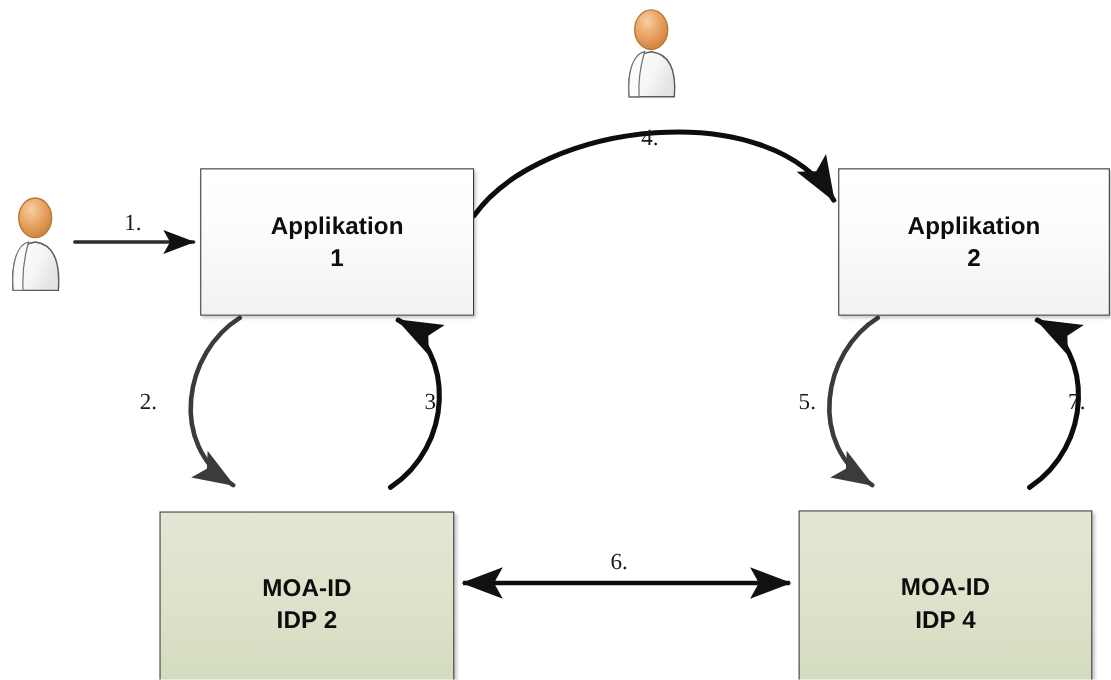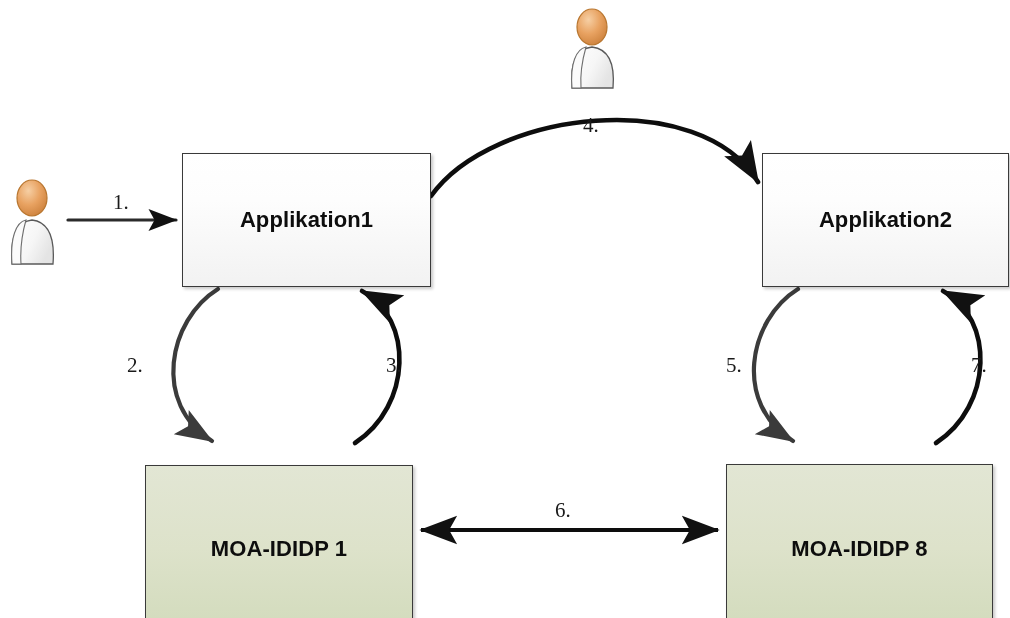--- a/index.html
+++ b/index.html
@@ -22,21 +22,21 @@
     position: absolute;
     left: 0;
     top: 0;
     width: 1010px;
     height: 618px;
   }
   .node {
     position: absolute;
     box-sizing: border-box;
     display: flex;
-    flex-direction: row;
+    flex-direction: column;
     align-items: center;
     justify-content: center;
     text-align: left;
     border: 1px solid #3a3a3a;
     box-shadow: 2px 2px 3px rgba(0,0,0,0.22);
     z-index: 3;
   }
   .node-app {
     background: linear-gradient(to bottom, #ffffff 0%, #fdfdfd 35%, #f2f2f2 100%);
   }
@@ -129,26 +129,26 @@
     <div class="node-label">1</div>
   </div>
 
   <div class="node node-app" id="app2">
     <div class="node-label">Applikation</div>
     <div class="node-label">2</div>
   </div>
 
   <div class="node node-idp" id="idp1">
     <div class="node-label">MOA-ID</div>
-    <div class="node-label">IDP 1</div>
+    <div class="node-label">IDP 2</div>
   </div>
 
   <div class="node node-idp" id="idp2">
     <div class="node-label">MOA-ID</div>
-    <div class="node-label">IDP 8</div>
+    <div class="node-label">IDP 4</div>
   </div>
 
   <div class="actor" id="actor-left">
     <svg viewBox="0 0 56 94" width="56" height="94" xmlns="http://www.w3.org/2000/svg">
       <defs>
         <radialGradient id="headg1" cx="38%" cy="30%" r="72%">
           <stop offset="0%" stop-color="#f6cfa4"></stop>
           <stop offset="55%" stop-color="#e8a261"></stop>
           <stop offset="100%" stop-color="#cf8440"></stop>
         </radialGradient>

